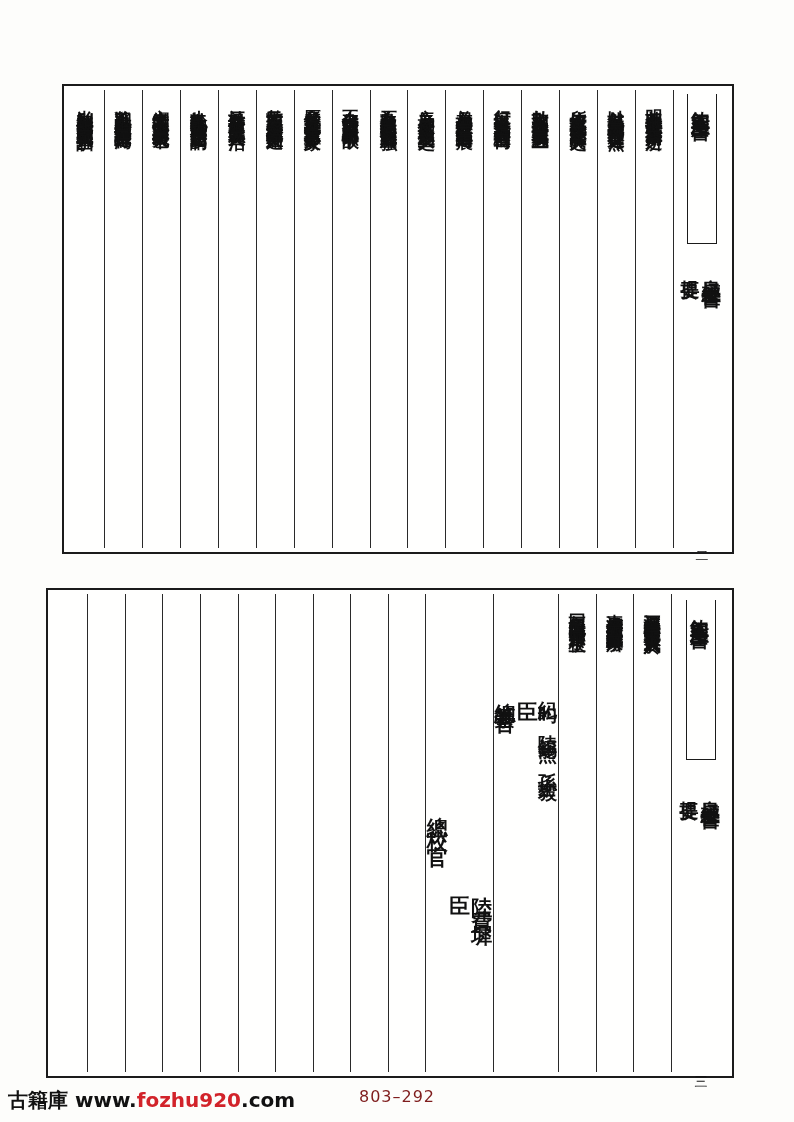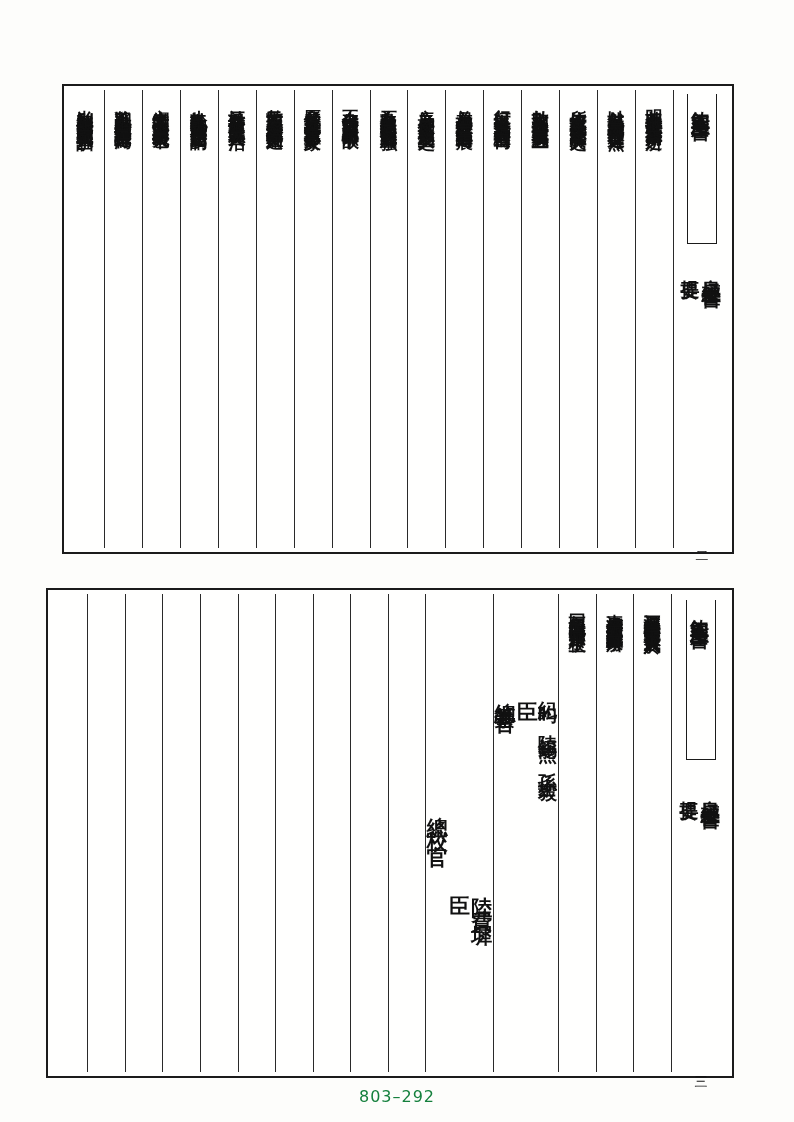--- a/index.html
+++ b/index.html
@@ -145,21 +145,21 @@
     letter-spacing: 0px;
   }
   .site-mark .red { color: #d2232a; }
   .folio {
     position: absolute;
     left: 50%;
     transform: translateX(-50%);
     bottom: 16px;
     font-family: "DejaVu Sans", sans-serif;
     font-size: 16px;
-    color: #15803d;
+    color: #7f1d1d;
     letter-spacing: 1px;
   }
 </style>
 </head>
 <body>
 
 <div class="scan">
 
   <div class="block top">
 
@@ -267,16 +267,20 @@
     <div class="col" style="flex:1;"></div>
     <div class="col" style="flex:1;"></div>
     <div class="col" style="flex:1;"></div>
     <div class="col" style="flex:1;"></div>
     <div class="col" style="flex:1;"></div>
     <div class="col" style="flex:1;"></div>
     <div class="col" style="flex:1;"></div>
   </div>
 
   <div class="footer">
+    <div class="site-mark">
+      <span>古籍庫</span>
+      <span>www.</span><span class="red">fozhu920</span><span>.com</span>
+    </div>
     <div class="folio">803–292</div>
   </div>
 
 </div>
 
 </body></html>

